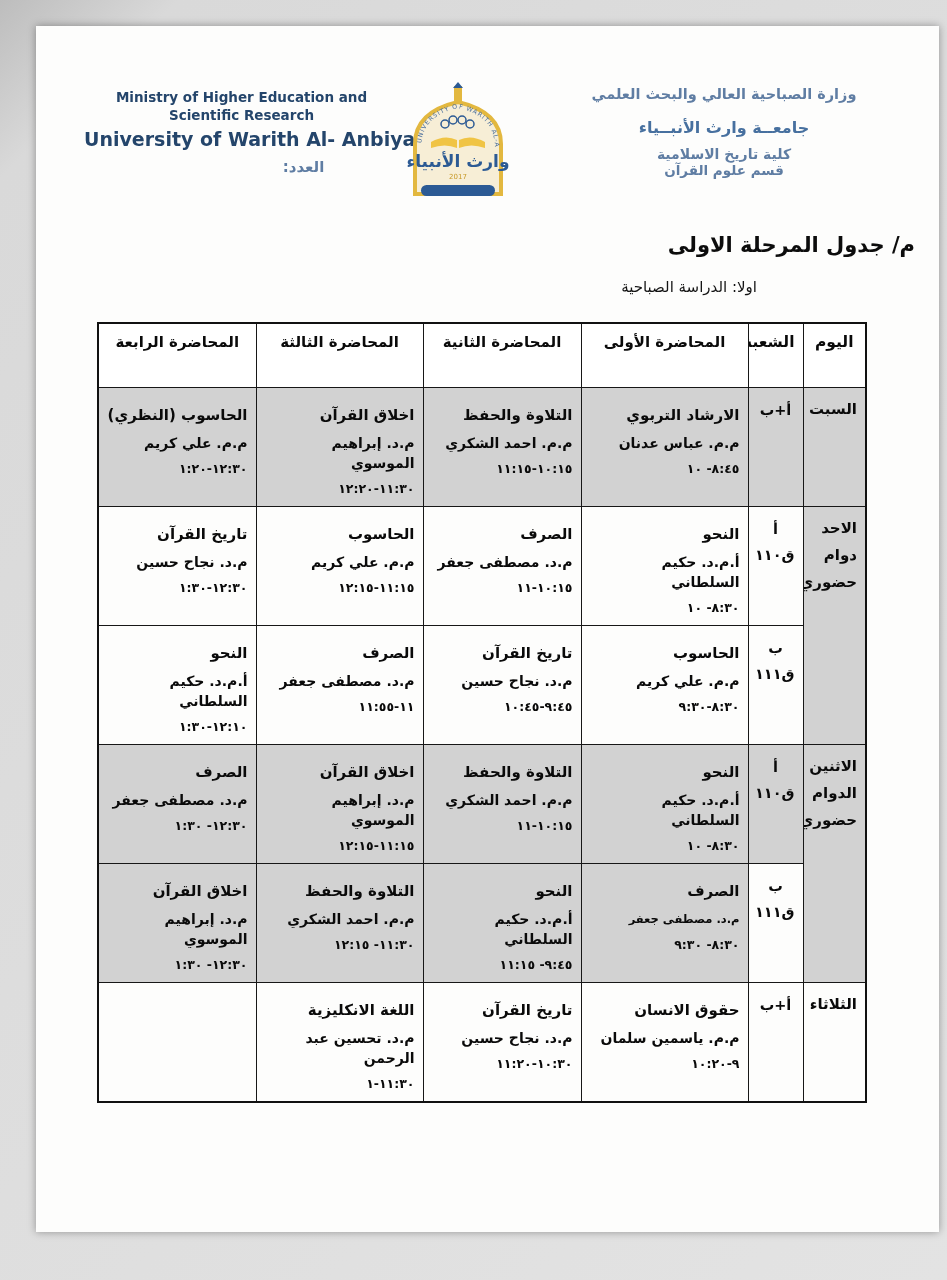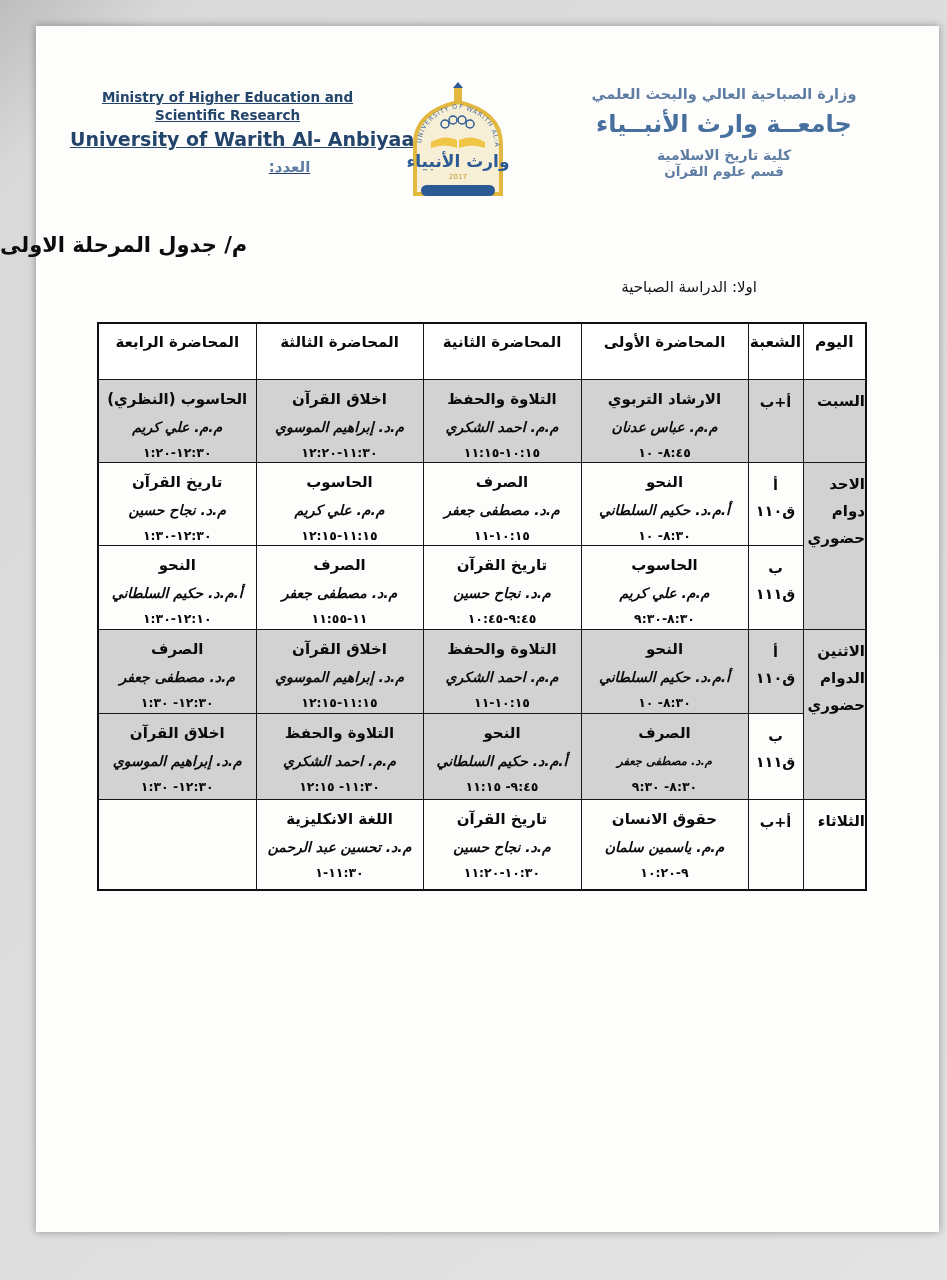--- a/index.html
+++ b/index.html
@@ -1,59 +1,59 @@
 <!DOCTYPE html>
 <html lang="ar" style="--navy: #24456b; --medblue: #47709f; --softblue: #5f7da3; --shade: #d2d2d2;"><head>
 <meta charset="utf-8">
 <style>
   html,body{margin:0;padding:0;background:#cfcfcf;font-family:"DejaVu Sans",sans-serif;}
   .canvas{position:relative;width:947px;height:1280px;margin:0 auto;overflow:hidden;
           background:linear-gradient(135deg,#bdbdbd 0%,#d9d9d9 8%,#e3e3e3 100%);}
   .page{position:absolute;left:36px;top:26px;width:903px;height:1206px;background:#fdfdfc;
         box-shadow:0 0 8px rgba(0,0,0,.35);}
   
-  .hdr-left{position:absolute;left:70px;top:88px;width:315px;text-align:center;color:var(--navy);text-decoration:underline;}
+  .hdr-left{position:absolute;left:84px;top:88px;width:315px;text-align:center;color:var(--navy);}
   .hdr-left .min{font-size:13.5px;line-height:18px;font-weight:600;}
   .hdr-left .uni{font-size:19px;font-weight:600;margin-top:4px;white-space:nowrap;}
   .hdr-left .field{direction:rtl;text-align:left;font-size:15px;color:var(--softblue);font-weight:600;}
   .field.num{margin:8px 0 0 0;padding-left:0px;text-align:center;direction:rtl;position:relative;left:62px;}
   .field.dat{margin:14px 0 0 0;position:relative;left:62px;}
   .hdr-right{position:absolute;left:556px;top:86px;width:336px;text-align:center;direction:rtl;}
   .hdr-right .min{font-size:14.5px;color:var(--softblue);font-weight:600;}
-  .hdr-right .uni{font-size:24px;color:var(--medblue);font-weight:bold;margin-top:8px;}
+  .hdr-right .uni{font-size:16px;color:var(--medblue);font-weight:bold;margin-top:16px;}
   .hdr-right .col{font-size:14px;color:var(--softblue);font-weight:600;margin-top:9px;}
   .hdr-right .dep{font-size:13.5px;color:var(--softblue);font-weight:600;margin-top:0;}
   .logo{position:absolute;left:401px;top:82px;width:114px;height:136px;}
   
-  .doc-title{position:absolute;left:0;top:233px;width:915px;text-align:left;direction:rtl;
+  .doc-title{position:absolute;left:0;top:233px;width:915px;text-align:right;direction:rtl;
              font-size:21px;font-weight:bold;color:#0c0c0c;}
   .doc-subtitle{position:absolute;right:190px;top:278px;direction:rtl;
                 font-size:15px;color:#141414;font-weight:500;}
   
   table.sched{position:absolute;left:97px;top:322px;width:768px;border-collapse:collapse;
               direction:rtl;table-layout:fixed;}
-  .sched th,.sched td{border:1.7px solid #171717;padding:0;vertical-align:top;
+  .sched th,.sched td{border:1.7px solid #171717;padding:8px;vertical-align:top;
                       color:#0a0a0a;overflow:hidden;}
   .sched{border:2.5px solid #111;}
   .sched th{font-size:15px;font-weight:bold;padding-top:9px;height:46px;background:#fff;}
   .sched th.narrow{font-size:15.5px;}
   .sched tbody tr:nth-child(1){height:83px;}
   .sched tbody tr:nth-child(2){height:83px;}
   .sched tbody tr:nth-child(3){height:84px;}
   .sched tbody tr:nth-child(4){height:84px;}
   .sched tbody tr:nth-child(5){height:86px;}
   .sched tbody tr:nth-child(6){height:90px;}
   .sched td.shaded{background:var(--shade);}
   .daycell div{font-size:15px;font-weight:bold;text-align:right;line-height:27px;}
   .daycell{padding-top:8px !important;}
   .seccell div{font-size:14.5px;font-weight:bold;text-align:center;line-height:26px;}
   .seccell{padding-top:9px !important;}
-  .lec{text-align:center;}
+  .lec{text-align:right;}
   .lec .sub{font-size:15px;font-weight:bold;line-height:20px;margin-top:9px;}
-  .lec .tea{font-size:14px;font-weight:bold;line-height:20px;margin-top:8px;font-style:italic;}
+  .lec .tea{font-size:14px;font-weight:bold;line-height:20px;margin-top:8px;}
   .lec .tea.small{font-size:11.5px;}
   .lec .tim{font-size:12.5px;font-weight:bold;line-height:18px;margin-top:7px;}
 </style>
 </head>
 <body>
 
 <div class="canvas">
   <div class="page"></div>
 
   <div class="hdr-left">

